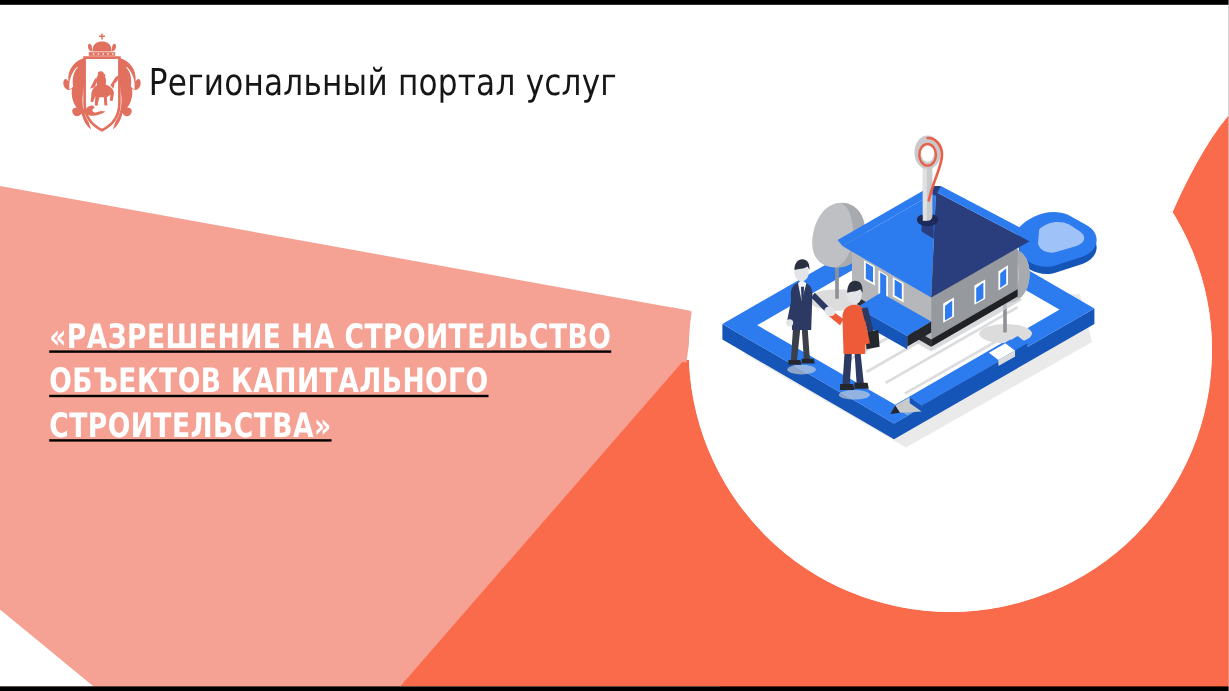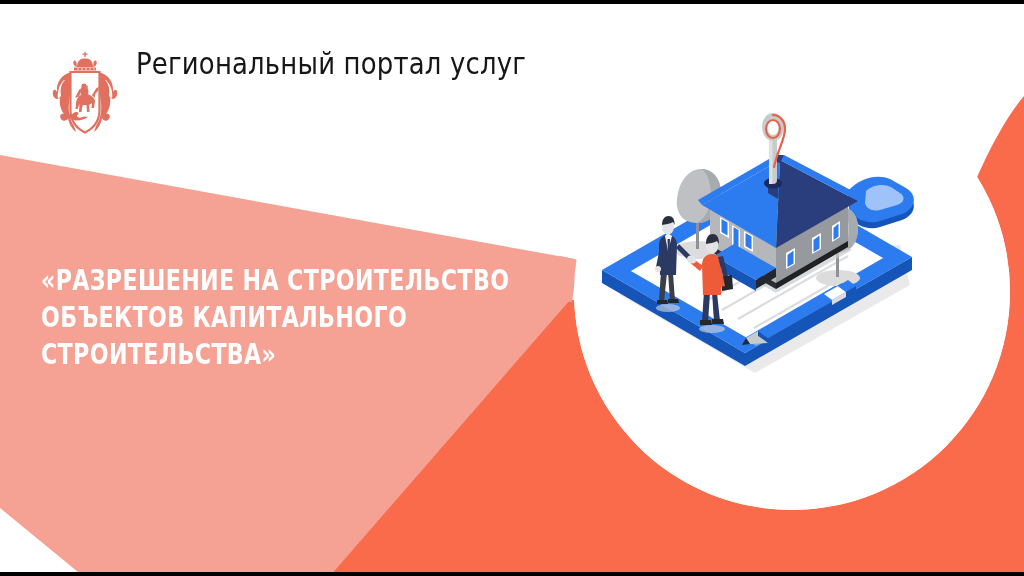--- a/index.html
+++ b/index.html
@@ -43,24 +43,25 @@
     top: 0;
     left: 0;
     width: 1024px;
     height: 576px;
     display: block;
   }
 
   
   .header {
     position: absolute;
-    top: 48px;
+    top: 24px;
     left: 50px;
     display: flex;
-    gap: 16px;
+    align-items: center;
+    gap: 4px;
     z-index: 30;
   }
   .emblem {
     width: 70px;
     height: 90px;
     flex: 0 0 auto;
     display: block;
   }
   .portal-title {
     font-family: "DejaVu Sans Condensed", "Liberation Sans Narrow", "Liberation Sans", sans-serif;
@@ -74,20 +75,21 @@
     transform-origin: left center;
   }
 
   
   .copy {
     position: absolute;
     left: 41px;
     top: 262px;
     width: 560px;
     z-index: 30;
+    text-decoration: underline;
   }
   .service-name {
     font-family: "DejaVu Sans Condensed", "Liberation Sans Narrow", "Liberation Sans", sans-serif;
     font-size: 28px;
     font-weight: 700;
     color: #ffffff;
     line-height: 1.33;
     letter-spacing: 0.4px;
     margin: 0;
     transform: scaleX(0.88);

